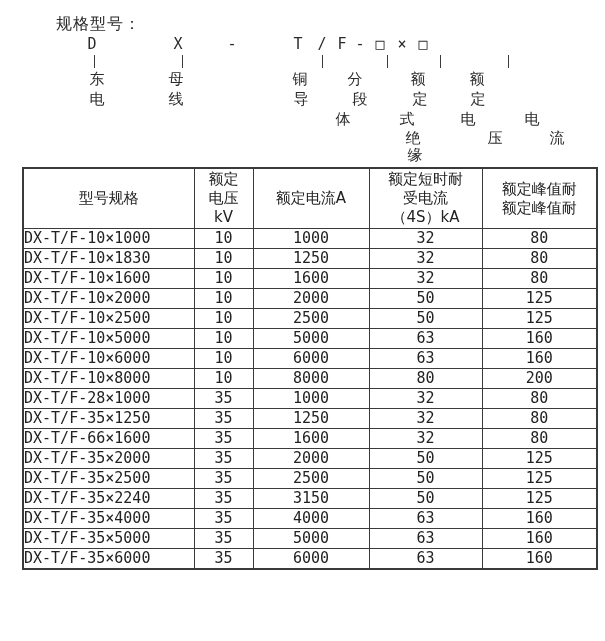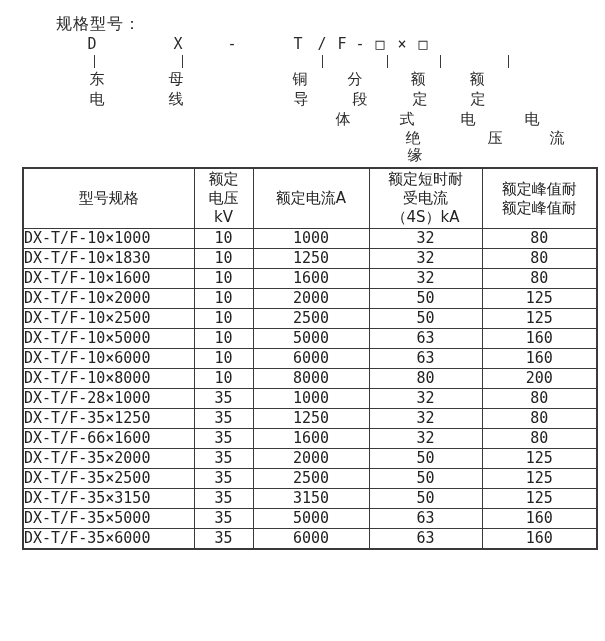--- a/index.html
+++ b/index.html
@@ -238,25 +238,32 @@
           <td class="num-cell">125</td>
         </tr>
         <tr>
           <td class="model-cell">DX-T/F-35×2500</td>
           <td class="num-cell">35</td>
           <td class="num-cell">2500</td>
           <td class="num-cell">50</td>
           <td class="num-cell">125</td>
         </tr>
         <tr>
-          <td class="model-cell">DX-T/F-35×3150</td>
+          <td class="model-cell">DX-T/F-35×2240</td>
           <td class="num-cell">35</td>
           <td class="num-cell">3150</td>
           <td class="num-cell">50</td>
           <td class="num-cell">125</td>
+        </tr>
+        <tr>
+          <td class="model-cell">DX-T/F-35×4000</td>
+          <td class="num-cell">35</td>
+          <td class="num-cell">4000</td>
+          <td class="num-cell">63</td>
+          <td class="num-cell">160</td>
         </tr>
         <tr>
           <td class="model-cell">DX-T/F-35×5000</td>
           <td class="num-cell">35</td>
           <td class="num-cell">5000</td>
           <td class="num-cell">63</td>
           <td class="num-cell">160</td>
         </tr>
         <tr>
           <td class="model-cell">DX-T/F-35×6000</td>

